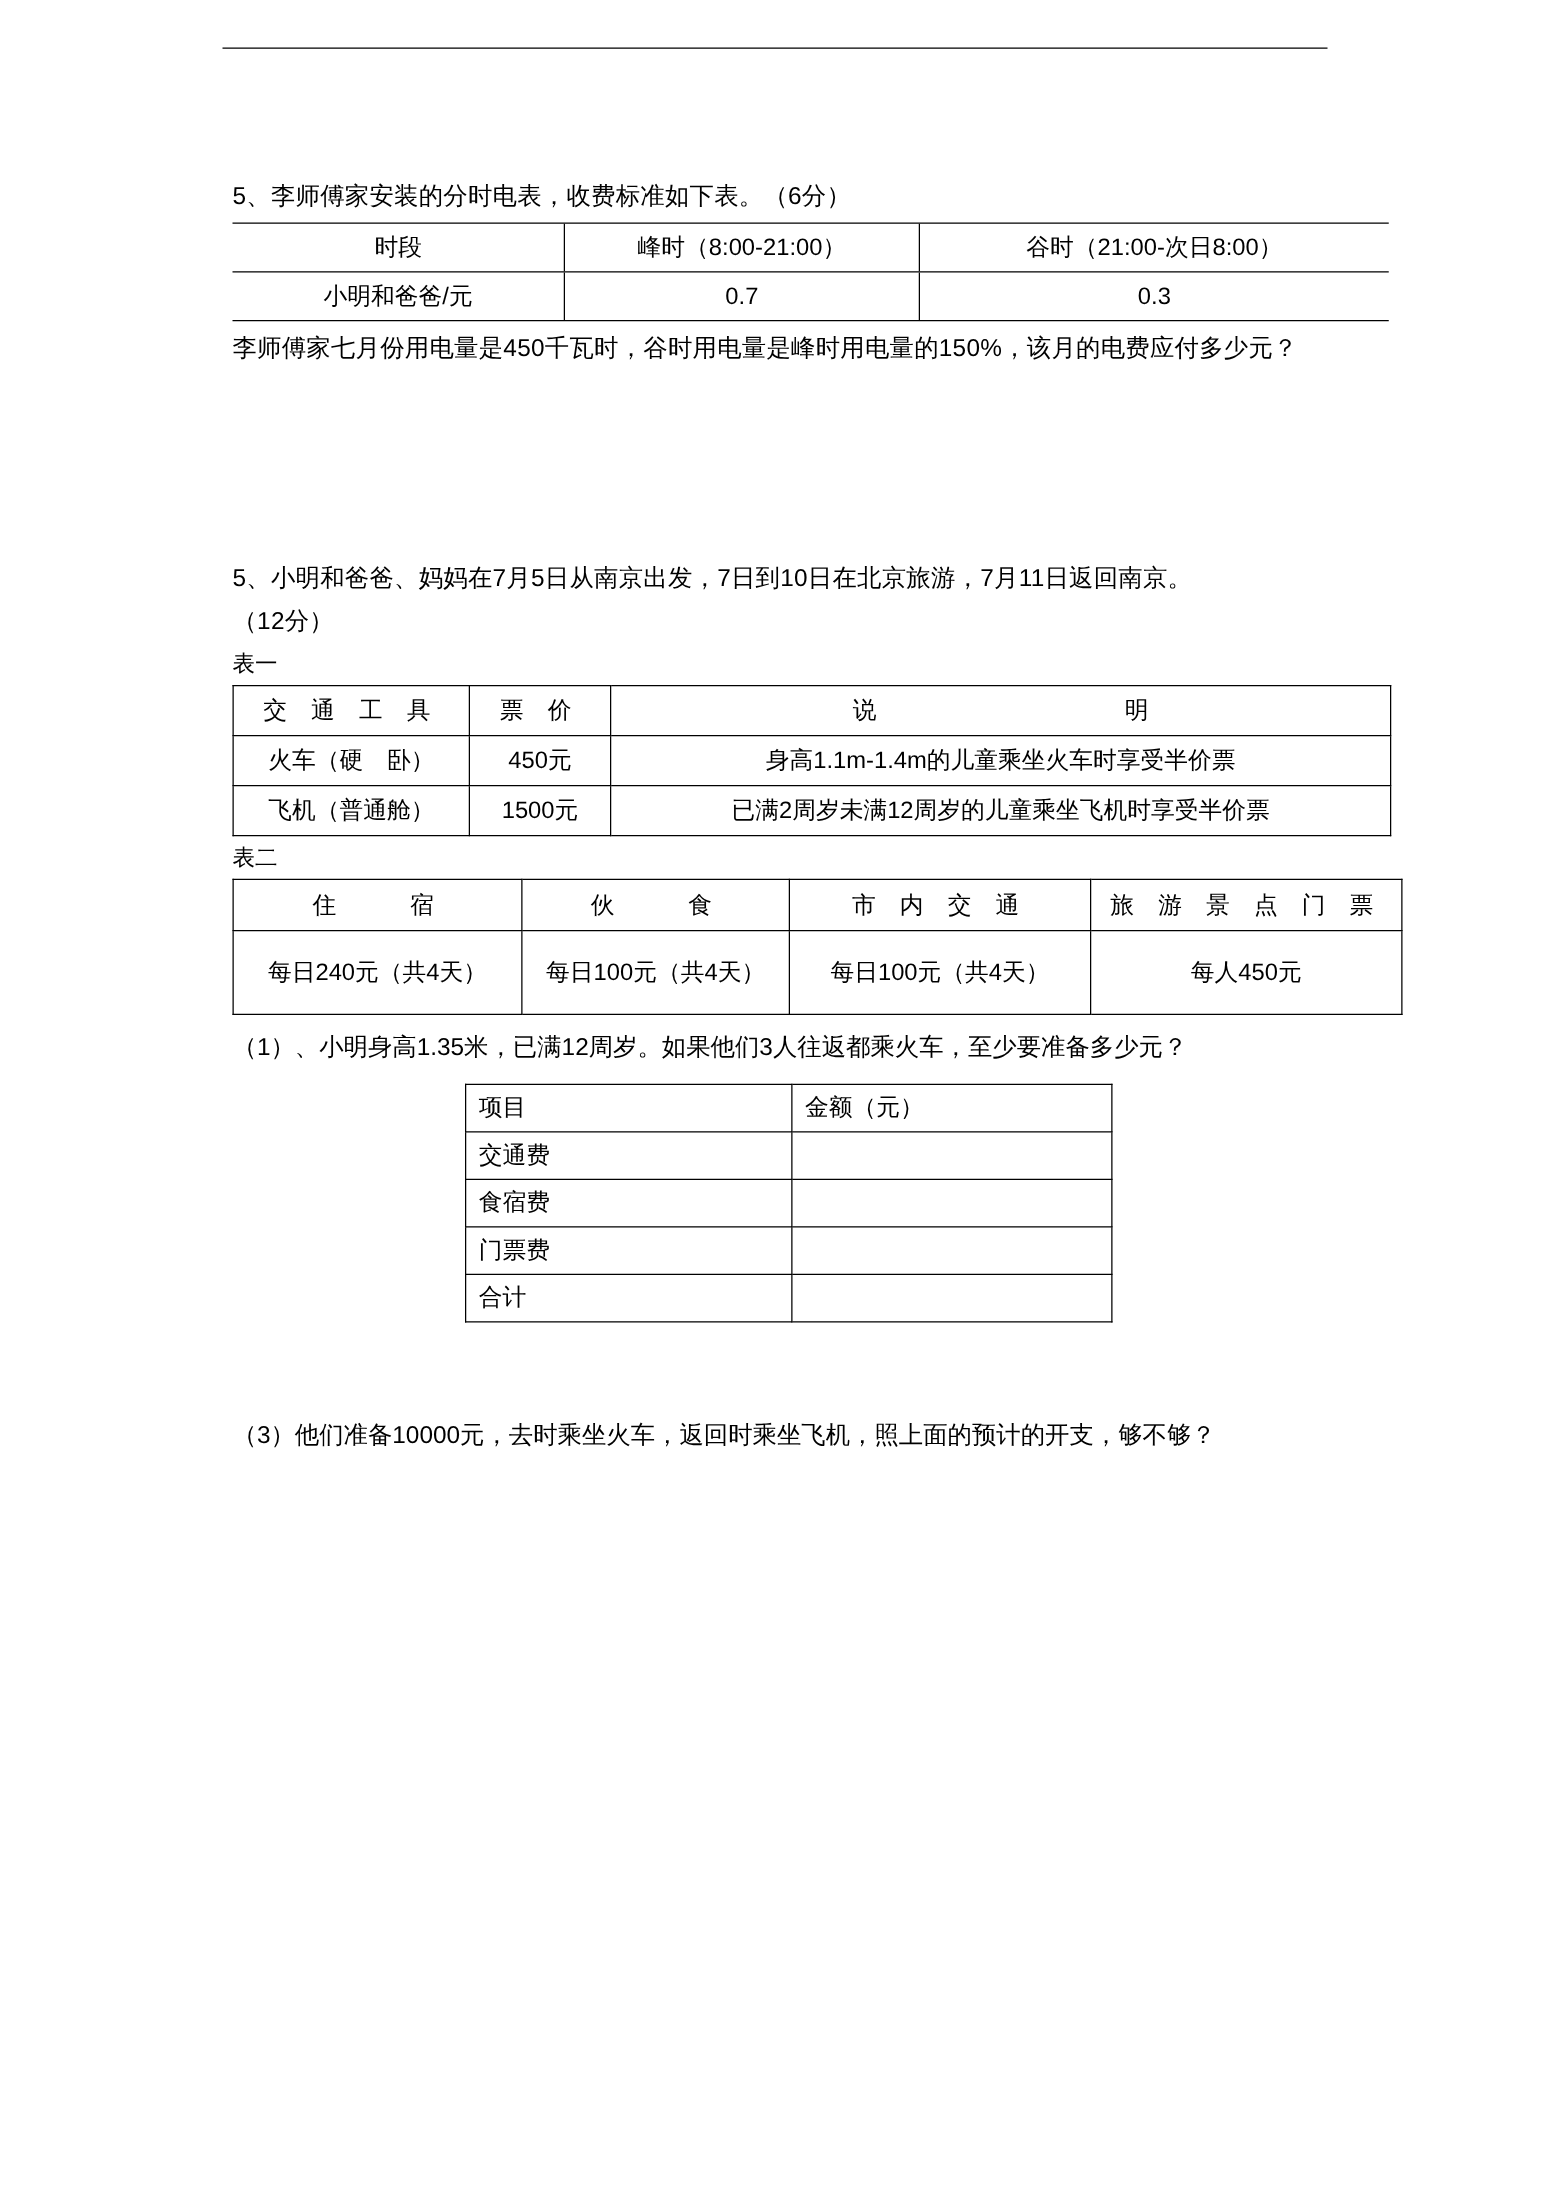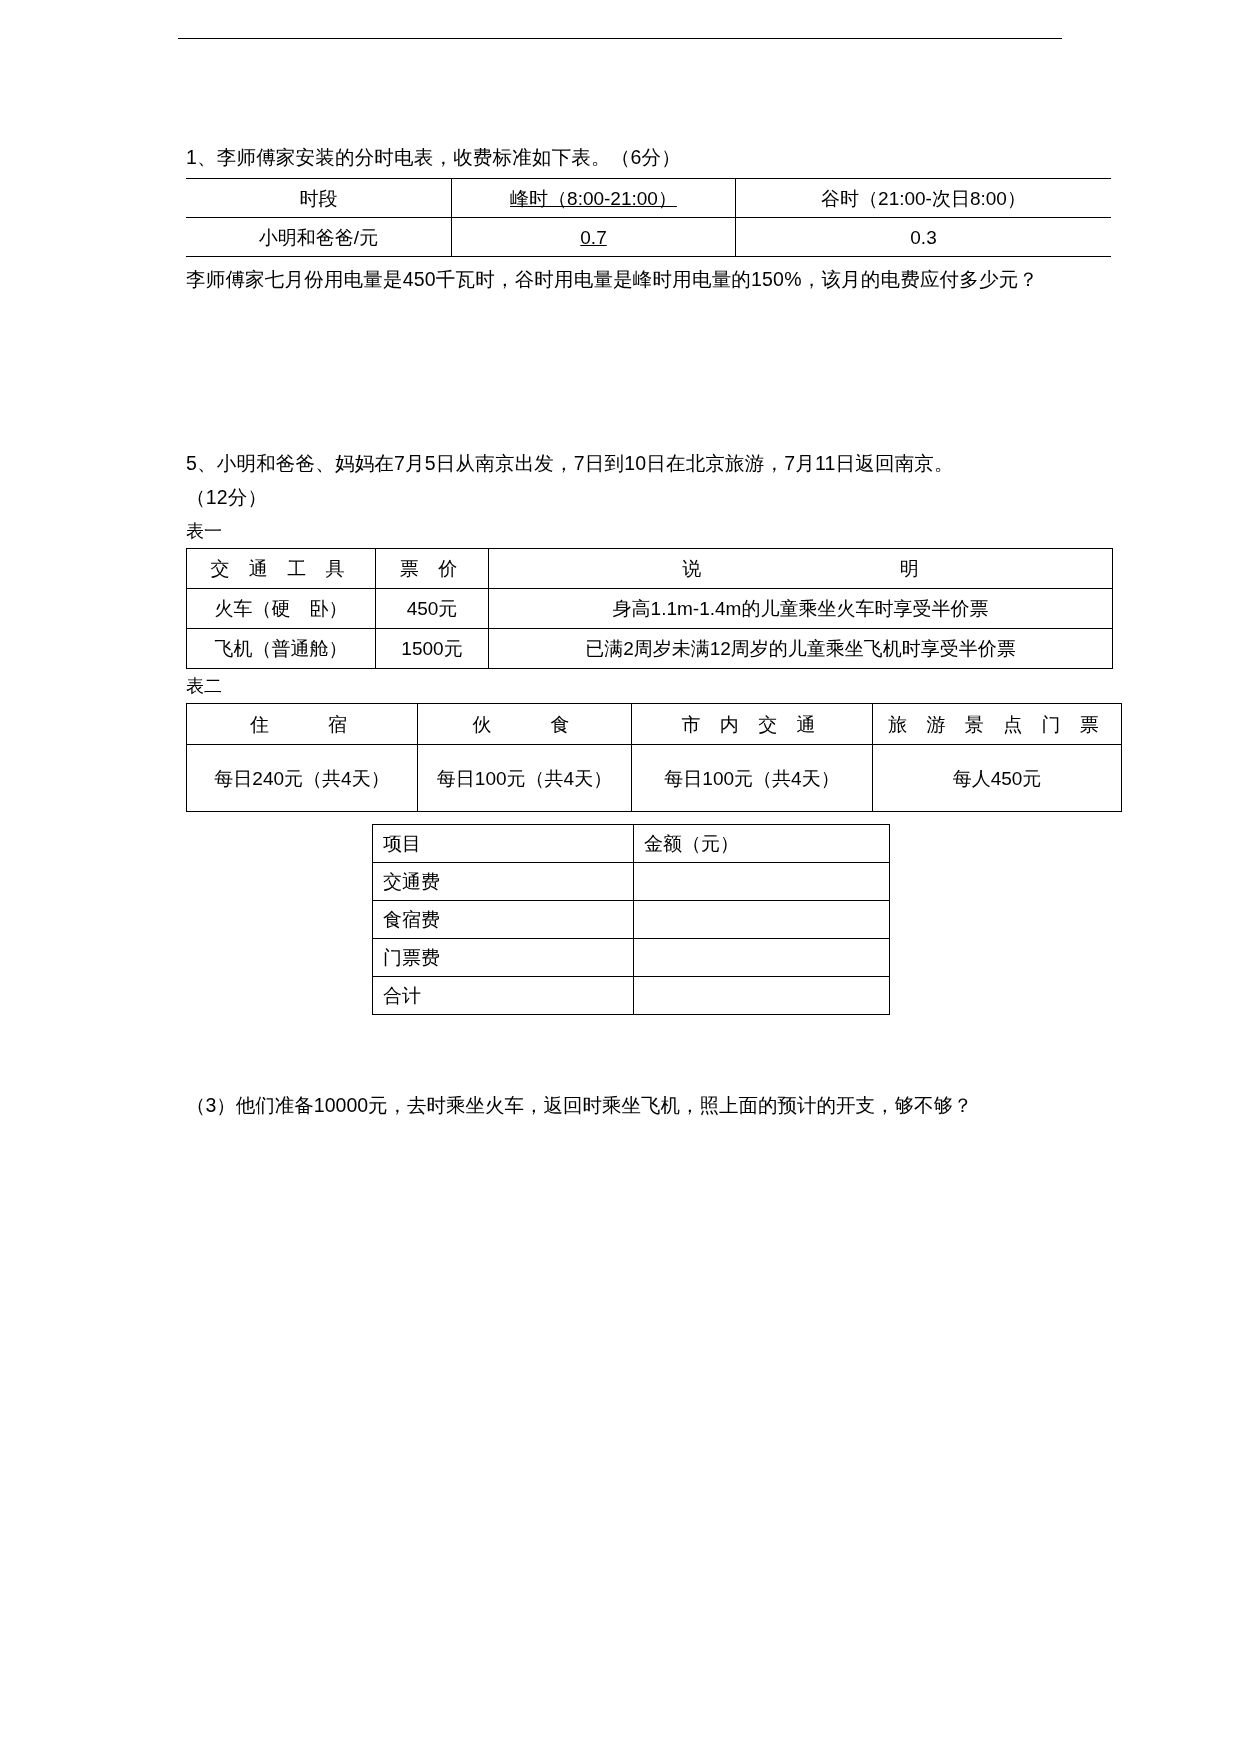--- a/index.html
+++ b/index.html
@@ -69,21 +69,21 @@
 
   
   #tariff-table {
     width: 899px;
     margin-top: 4px;
   }
   #tariff-table td {
     height: 32px;
   }
   #tariff-table tr td:nth-child(1) { width: 257px; }
-  #tariff-table tr td:nth-child(2) { width: 275px; text-decoration: underline; }
+  #tariff-table tr td:nth-child(2) { width: 275px; }
   #tariff-table tr td:nth-child(3) { width: 367px; }
   #tariff-table td {
     border-left: none;
     border-right: none;
     border-top: 1px solid #000;
     border-bottom: 1px solid #000;
   }
   #tariff-table tr td + td { border-left: 1px solid #000; }
 
   .para-after-tariff {
@@ -151,21 +151,21 @@
 </style>
 </head>
 <body>
 
 <div class="page">
 
   <div class="top-rule"></div>
 
   <div class="content">
 
-    <div class="q-line">1、李师傅家安装的分时电表，收费标准如下表。（6分）</div>
+    <div class="q-line">5、李师傅家安装的分时电表，收费标准如下表。（6分）</div>
 
     <table class="doc" id="tariff-table">
       <tbody>
           <tr>
         <td>时段</td>
         <td>峰时（8:00-21:00）</td>
         <td>谷时（21:00-次日8:00）</td>
       </tr>
       <tr>
         <td>小明和爸爸/元</td>
@@ -229,20 +229,21 @@
         <td>
               <div class="cell-wrap">每日100元（共4天）</div>
             </td>
         <td>
               <div class="cell-wrap">每人450元</div>
             </td>
       </tr>
     </tbody>
       </table>
 
+    <div class="sub-q">（1）、小明身高1.35米，已满12周岁。如果他们3人往返都乘火车，至少要准备多少元？</div>
 
     <table class="doc" id="answer-table">
       <tbody>
           <tr>
         <td>项目</td>
         <td>金额（元）</td>
       </tr>
       <tr>
         <td>交通费</td>
         <td></td>

